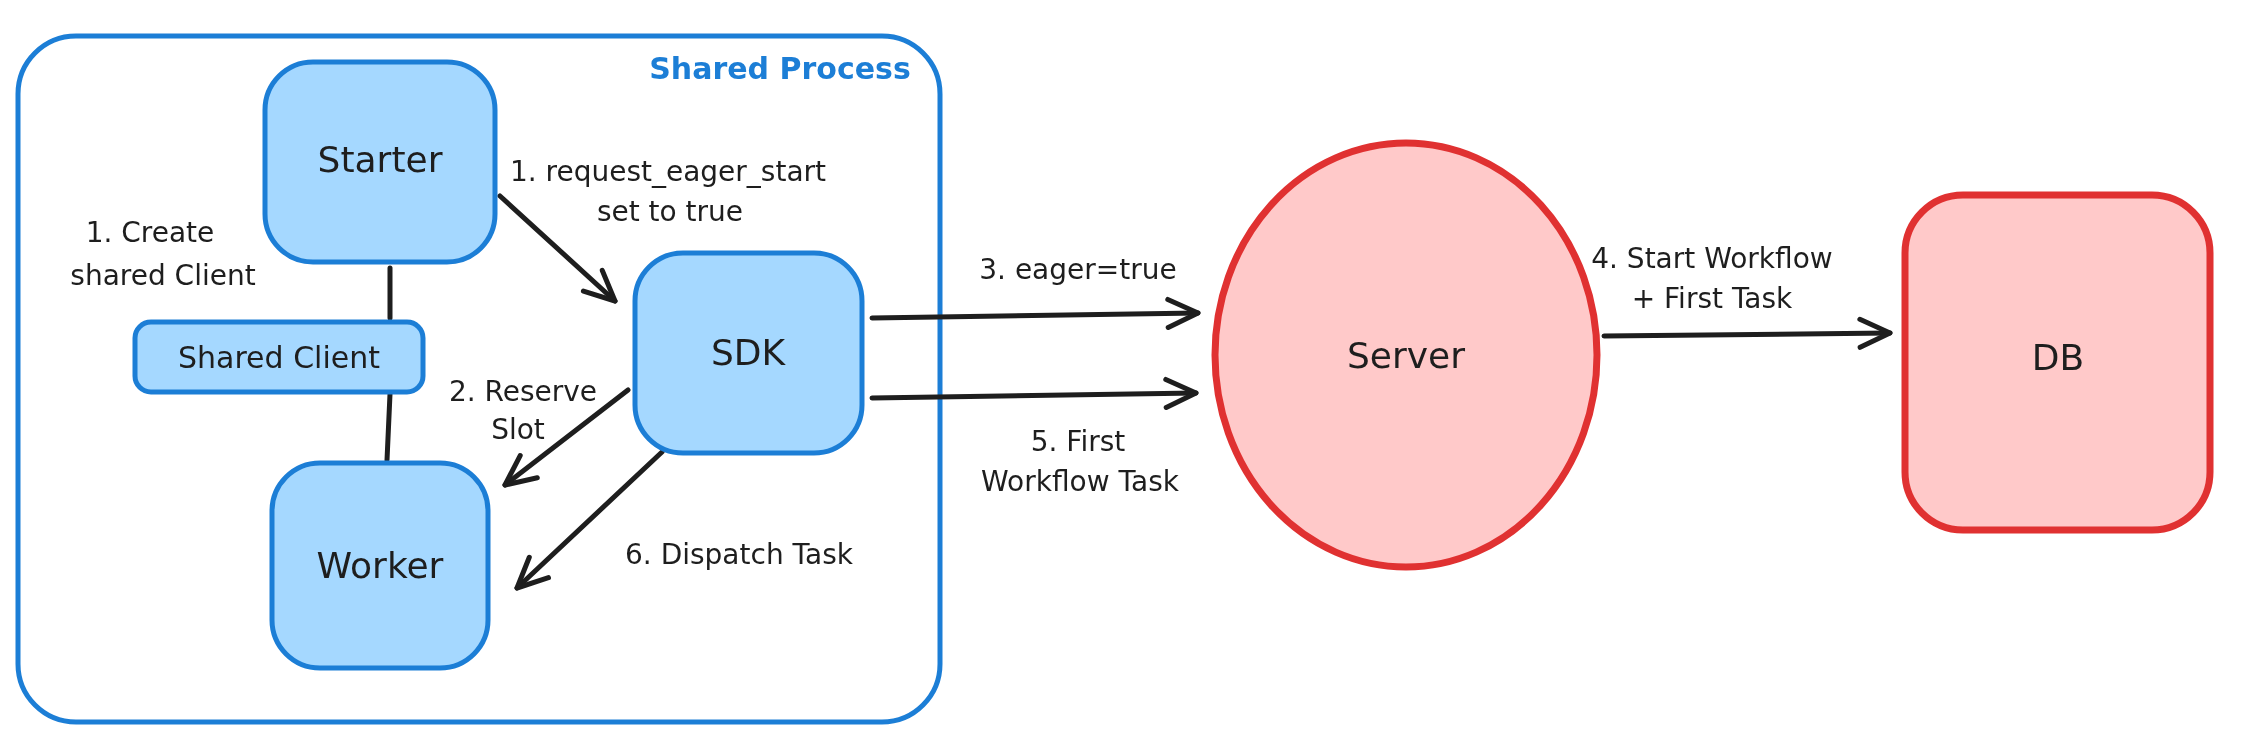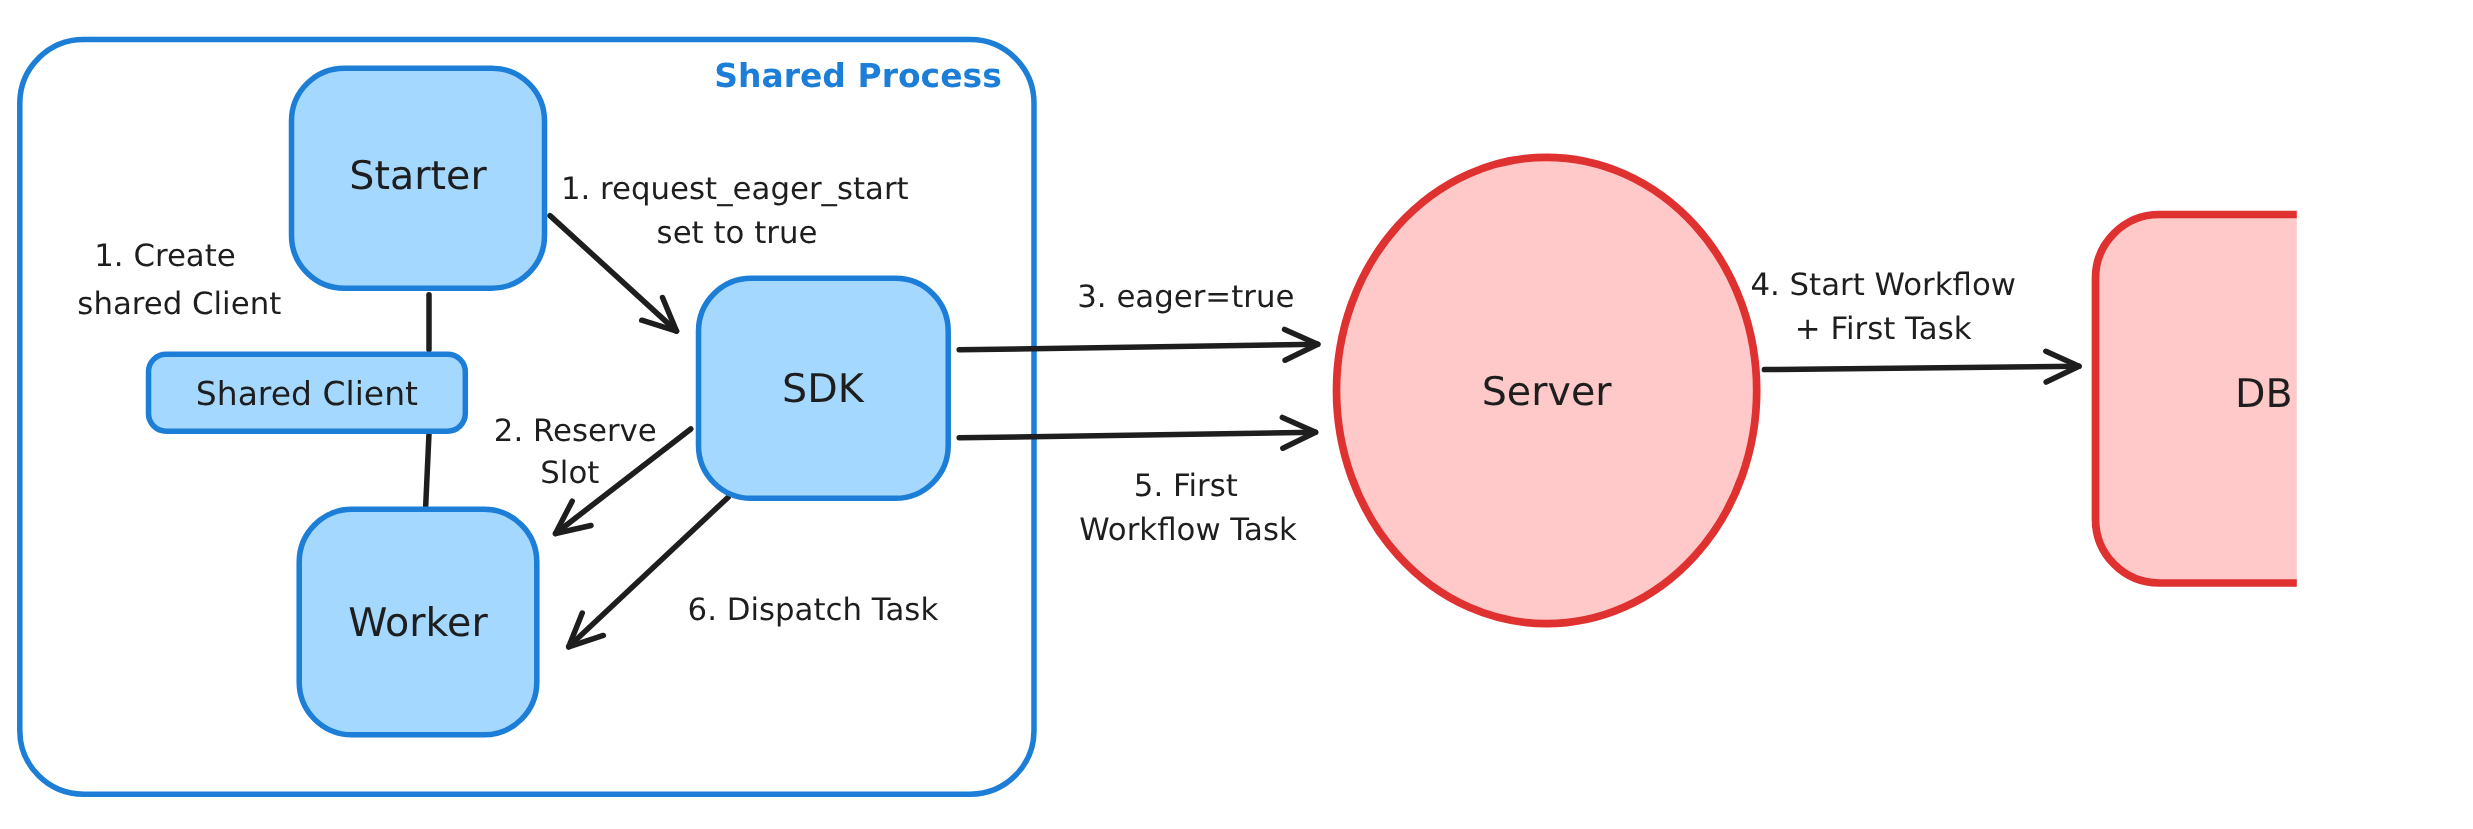--- a/index.html
+++ b/index.html
@@ -4,21 +4,21 @@
 <style>
   :root{
     --blue_stroke:#1c7ed6;
     --blue_fill:#a5d8ff;
     --red_stroke:#e03131;
     --red_fill:#ffc9c9;
     --ink:#1e1e1e;
     --background:#ffffff;
   }
   html,body{margin:0;padding:0;background:var(--background);}
-  .canvas{width:2088px;height:754px;position:relative;overflow:hidden;background:var(--background);}
+  .canvas{width:2248px;height:754px;position:relative;overflow:hidden;background:var(--background);}
   svg{display:block;}
   svg text{font-family:"DejaVu Sans","Liberation Sans",sans-serif;}
   .container-box{fill:var(--background);stroke:var(--blue_stroke);stroke-width:5;}
   .blue-node{fill:var(--blue_fill);stroke:var(--blue_stroke);stroke-width:5;}
   .red-node{fill:var(--red_fill);stroke:var(--red_stroke);stroke-width:7;}
   .node-label{fill:var(--ink);font-size:36px;text-anchor:middle;}
   .node-label-small{fill:var(--ink);font-size:30px;text-anchor:middle;}
   .blue-label{fill:var(--blue_stroke);font-size:30px;text-anchor:middle;font-weight:bold;}
   .note{fill:var(--ink);font-size:28px;text-anchor:middle;}
   .ink-line{stroke:var(--ink);stroke-width:5;fill:none;stroke-linecap:round;}

